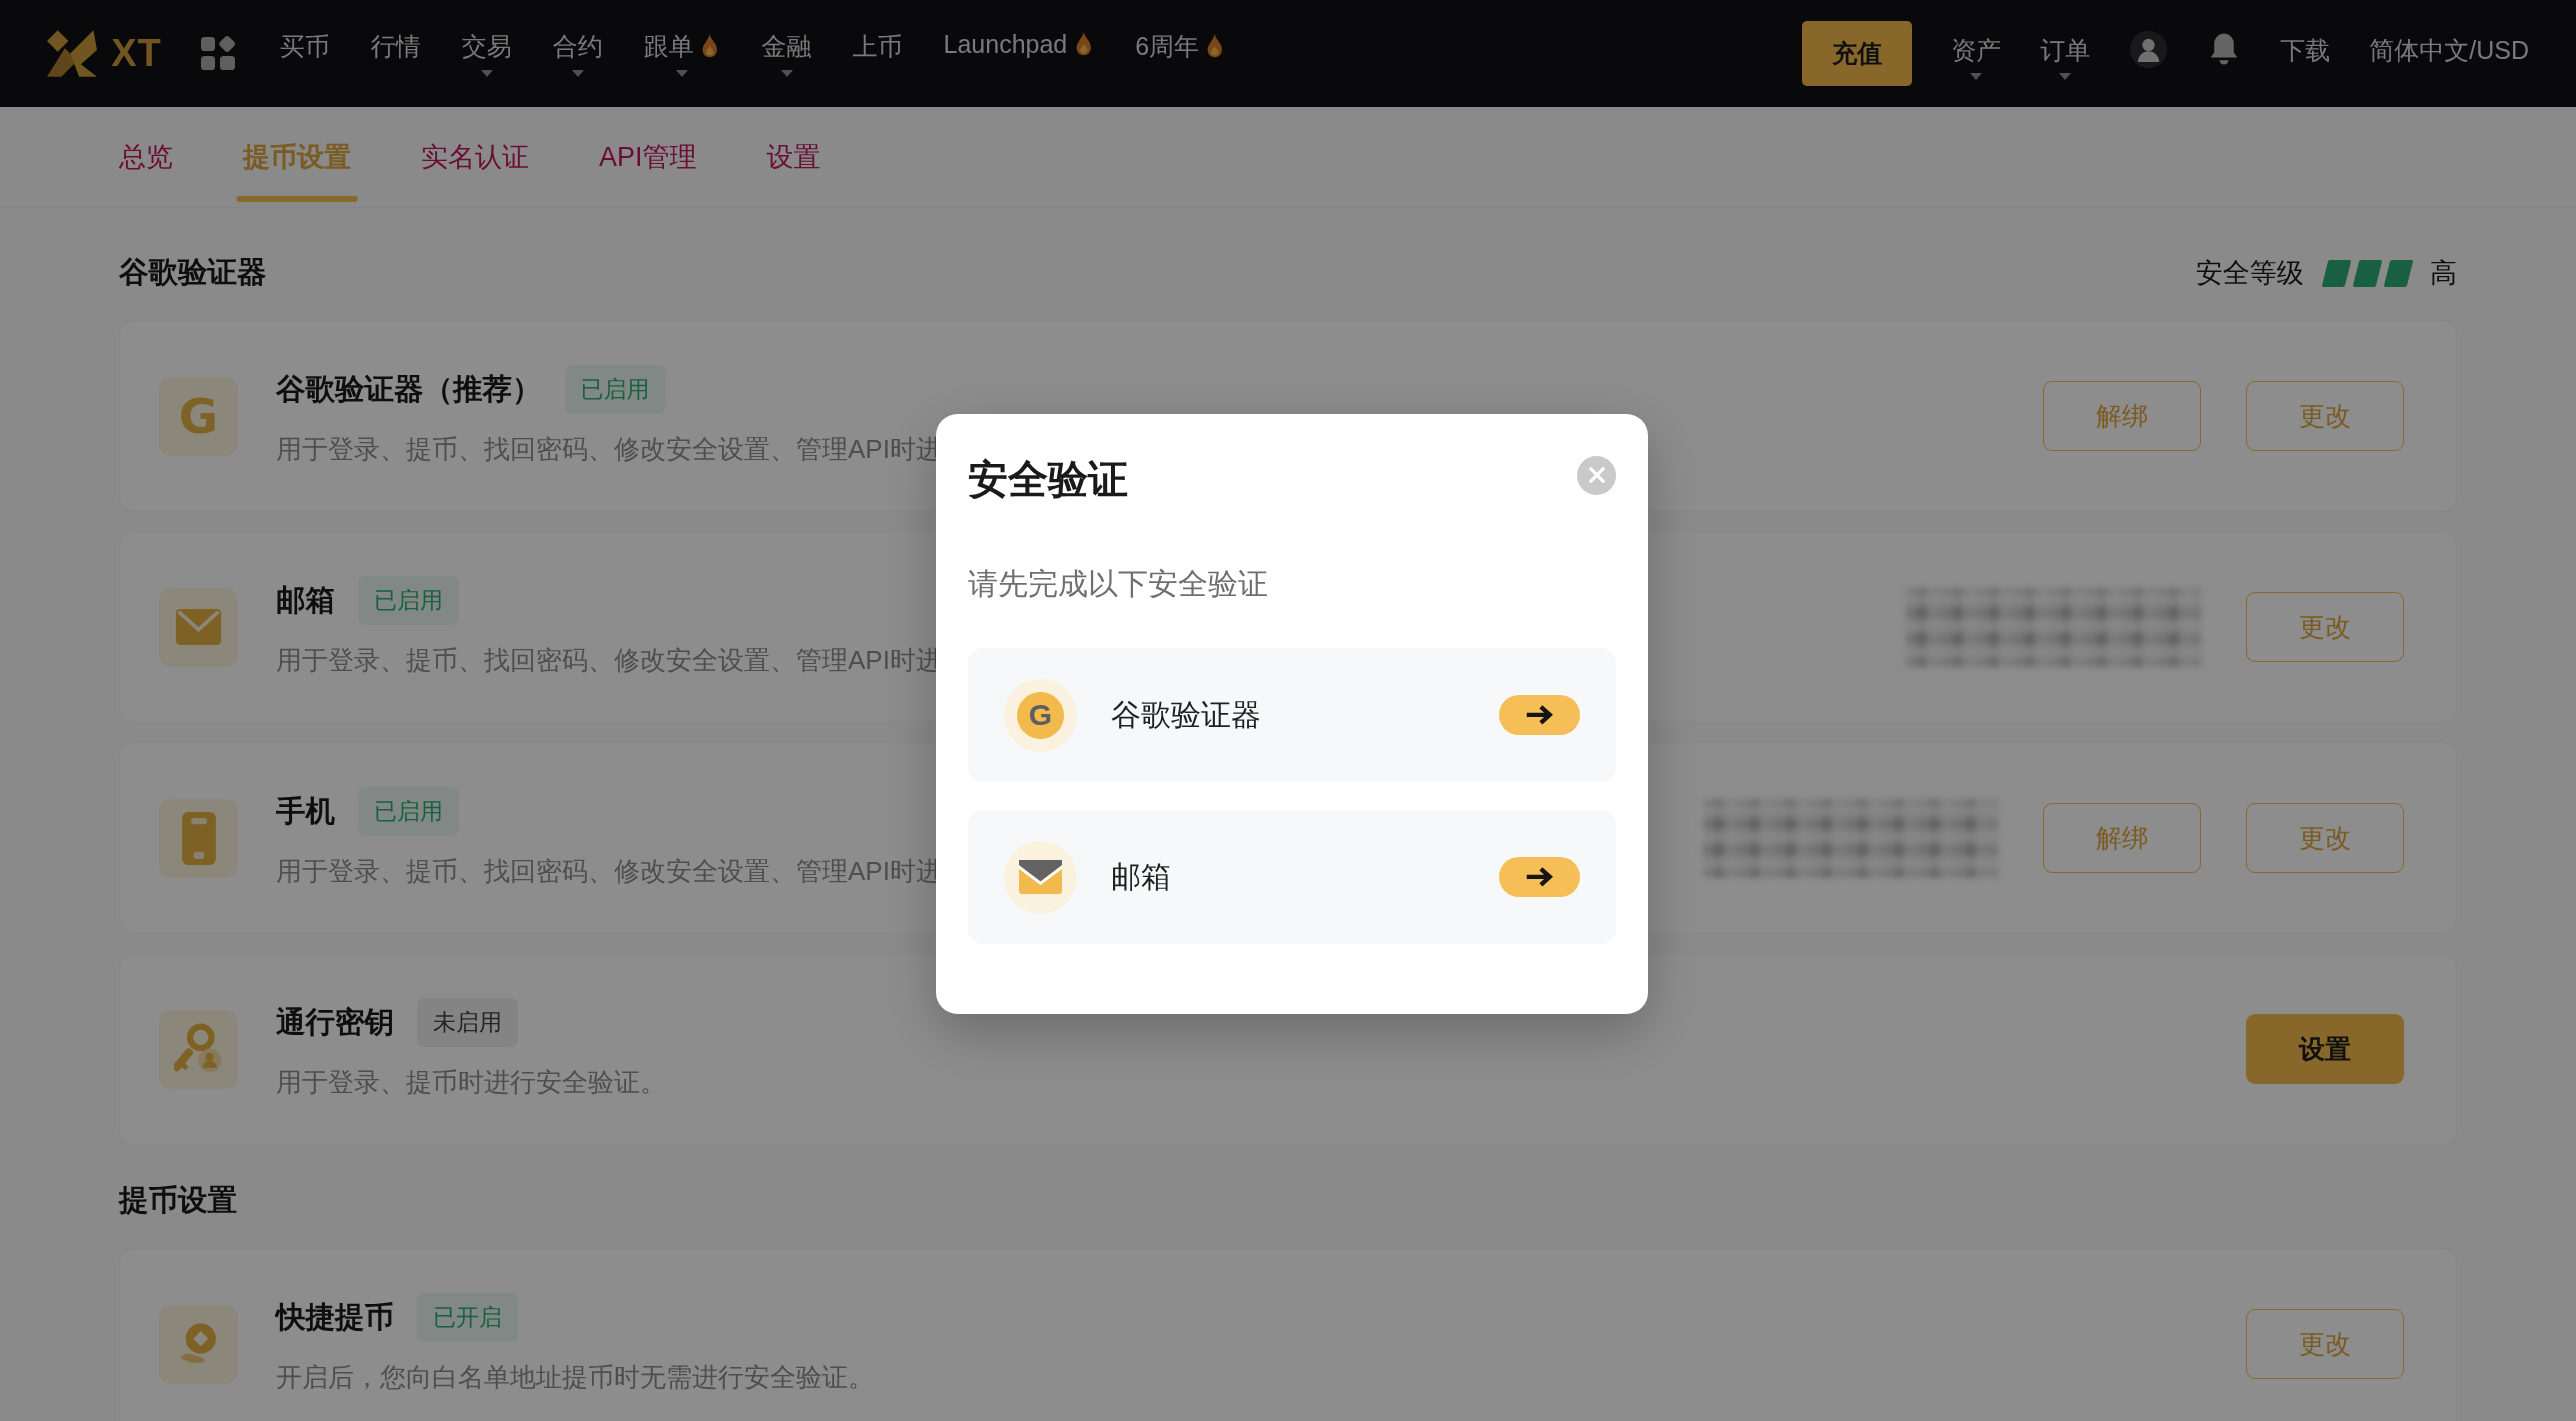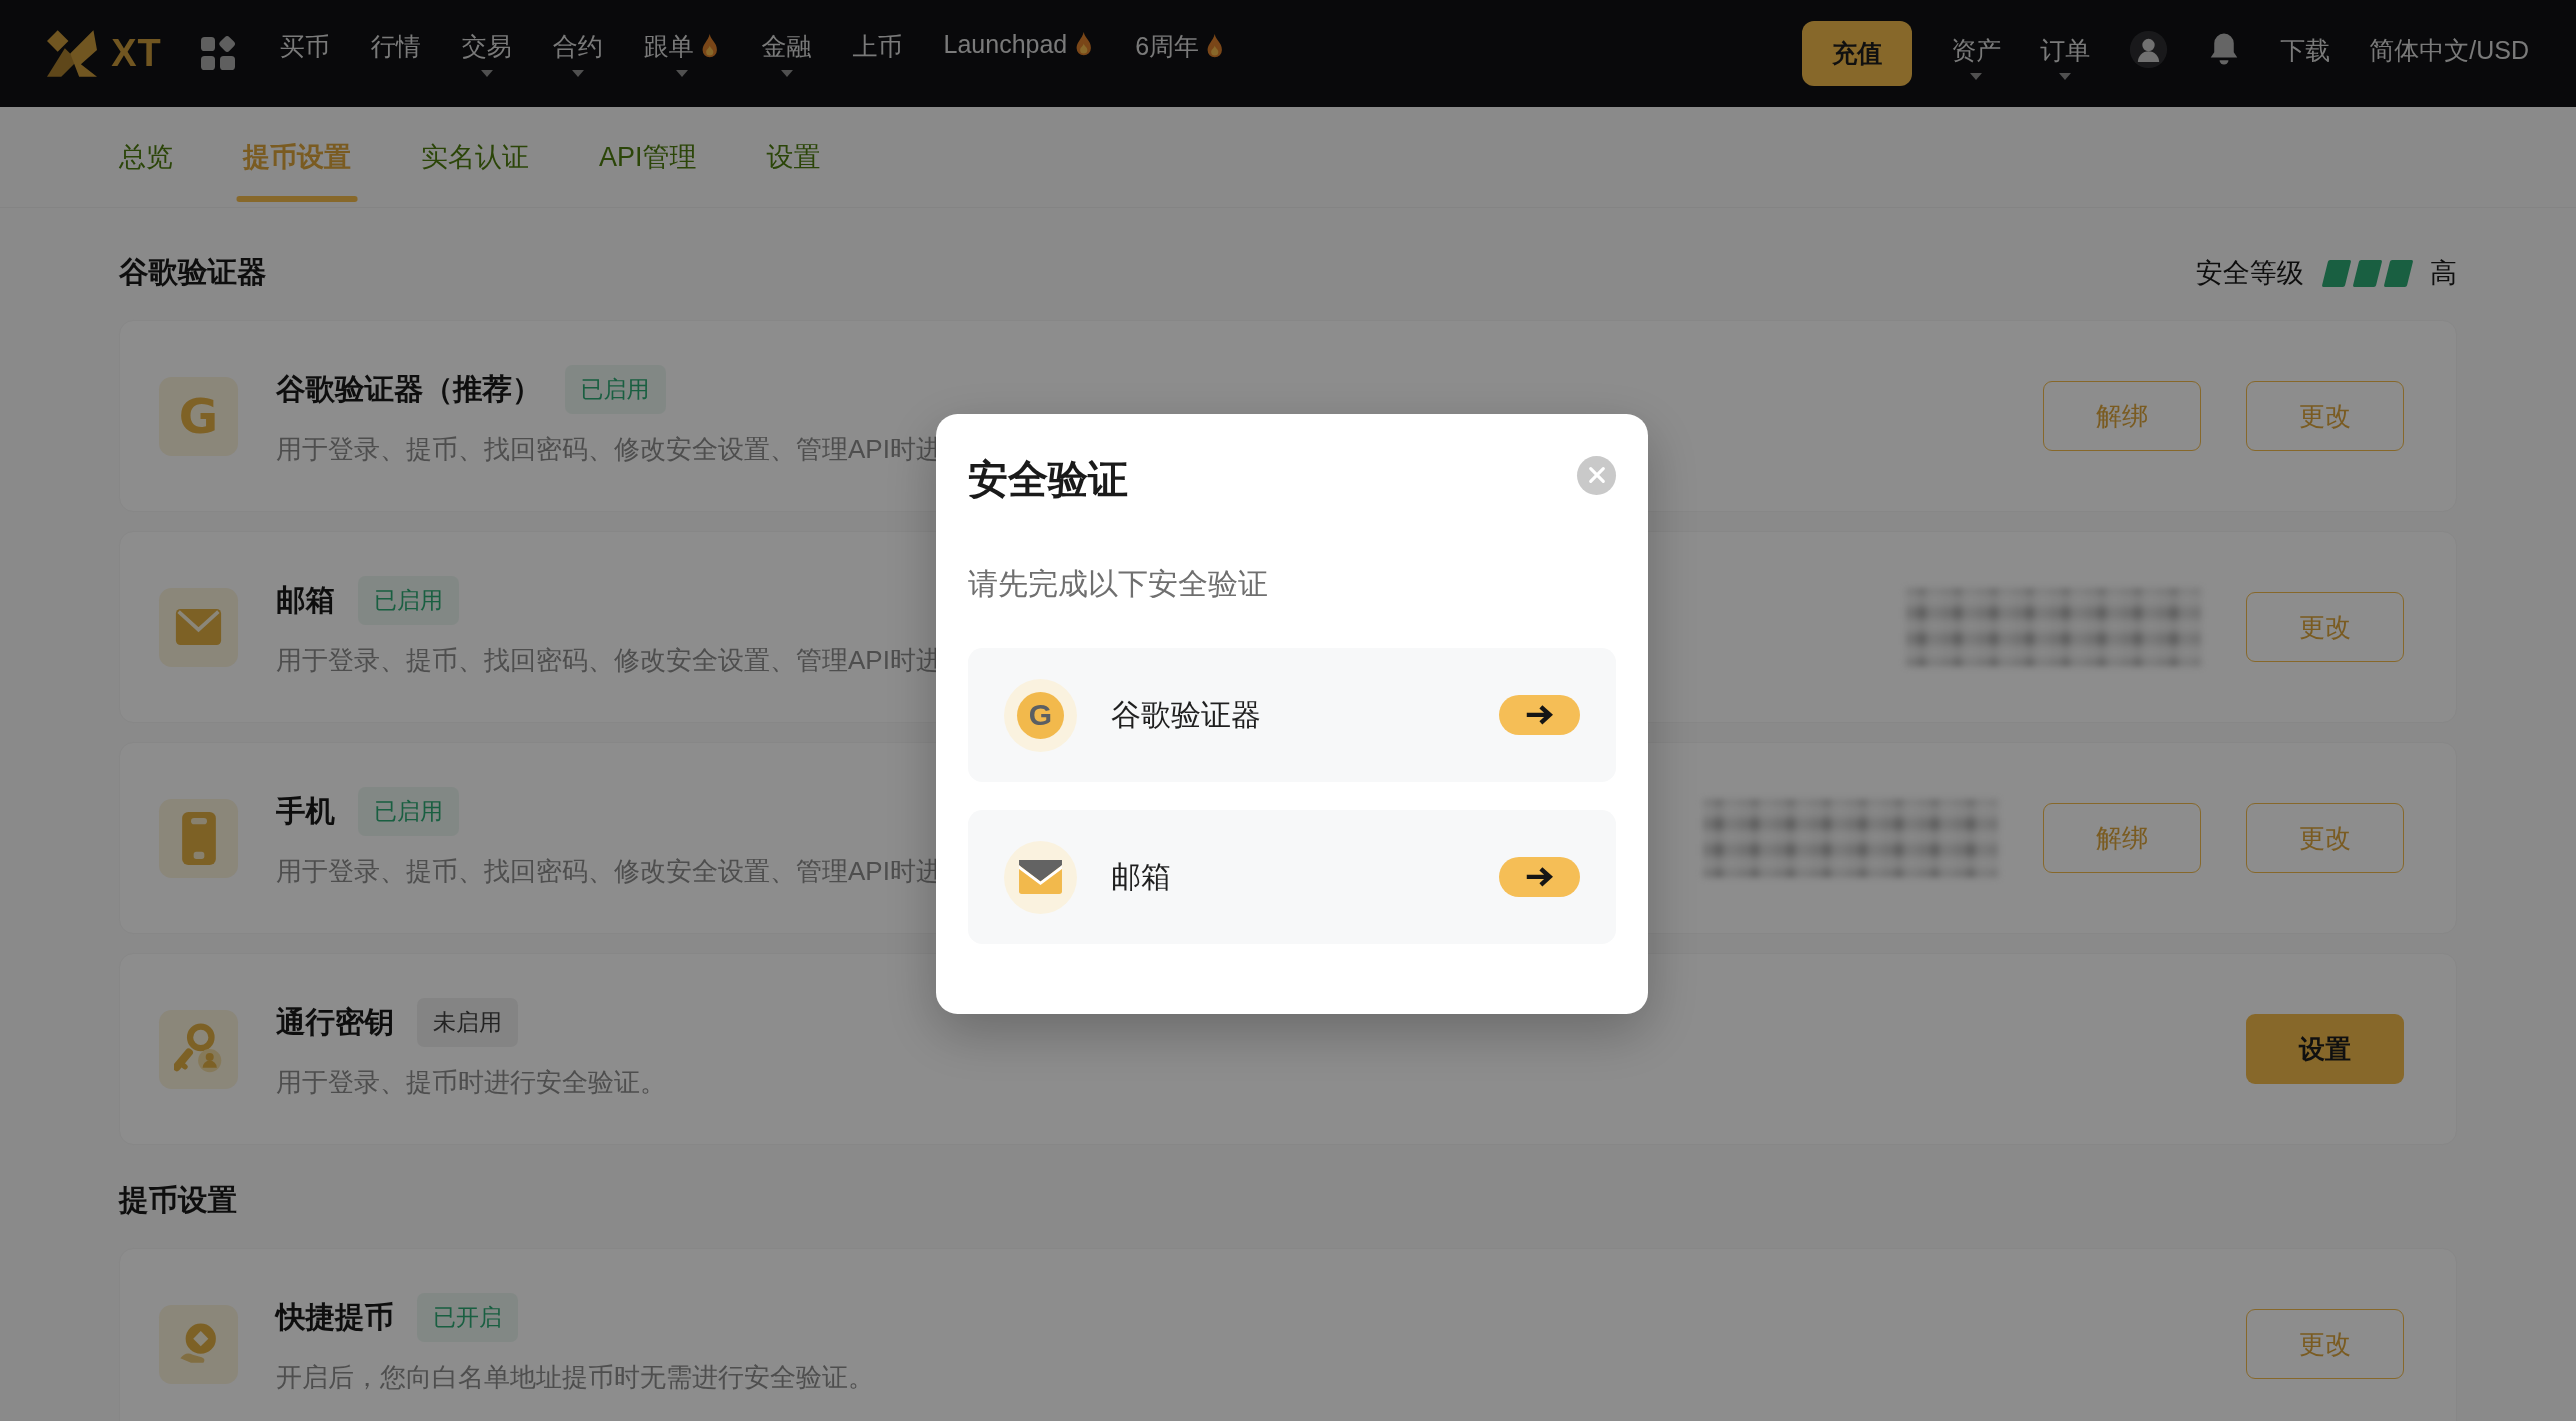--- a/index.html
+++ b/index.html
@@ -24,28 +24,28 @@
   .logo-txt{font-size:38px;font-weight:bold;color:#C9993B;letter-spacing:0.9px;}
   .apps-icon{width:34px;height:34px;display:grid;grid-template-columns:14.3px 14.3px;grid-template-rows:14.3px 14.3px;gap:5.4px;margin-right:45px;}
   .apps-icon i{background:#a9a9a9;border-radius:3.6px;display:block;}
   .apps-icon i.diamond{transform:rotate(45deg) scale(.92);}
   .mainnav{display:flex;align-items:flex-start;gap:41px;}
   .nav-item{display:flex;flex-direction:column;align-items:center;gap:6.3px;color:#d9d9d9;font-size:25px;cursor:pointer;}
   .nav-row{display:flex;align-items:center;gap:5.4px;}
   .caret{width:0;height:0;border-left:6.3px solid transparent;border-right:6.3px solid transparent;border-top:7.2px solid #8f8f8f;}
   .flame{width:21.5px;height:27px;}
   .topbar-right{margin-left:auto;display:flex;align-items:flex-start;gap:39px;}
-  .recharge-btn{background:var(--gold);color:#1d1d1d;font-size:25px;padding:16px 30px;border-radius:12px;font-weight:bold;border:none;cursor:pointer;}
+  .recharge-btn{background:var(--gold);color:#1d1d1d;font-size:25px;padding:16px 30px;border-radius:5px;font-weight:bold;border:none;cursor:pointer;}
   .topbar-right .nav-item{padding-top:12.5px;}
   .icon-btn{padding-top:9px;cursor:pointer;}
   .plain-link{padding-top:12.5px;color:#d9d9d9;font-size:25px;cursor:pointer;white-space:nowrap;}
 
   
   .subnav{height:101px;display:flex;align-items:stretch;gap:70px;padding:0 119px;border-bottom:0.9px solid #ececec;background:var(--page-bg);}
-  .tab{position:relative;display:flex;align-items:center;font-size:27px;color:#4d7c0f;cursor:pointer;}
+  .tab{position:relative;display:flex;align-items:center;font-size:27px;color:#be185d;cursor:pointer;}
   .tab.active{color:var(--gold-deep);font-weight:bold;}
   .tab.active::after{content:"";position:absolute;left:50%;transform:translateX(-50%);bottom:5.4px;width:112%;height:5.4px;border-radius:2.7px;background:var(--gold);}
 
   
   .content{padding:38px 119px 0;}
   .section-head{display:flex;align-items:center;justify-content:space-between;margin:7.2px 0 27px;}
   .section-title{font-size:29.5px;font-weight:bold;}
   .sec-level{display:flex;align-items:center;gap:9px;font-size:27px;}
   .sec-bars{display:flex;gap:8px;margin:0 10.7px 0 12.5px;}
   .sec-bar{width:23px;height:27px;background:var(--green);transform:skewX(-14deg);border-radius:1.8px;}

